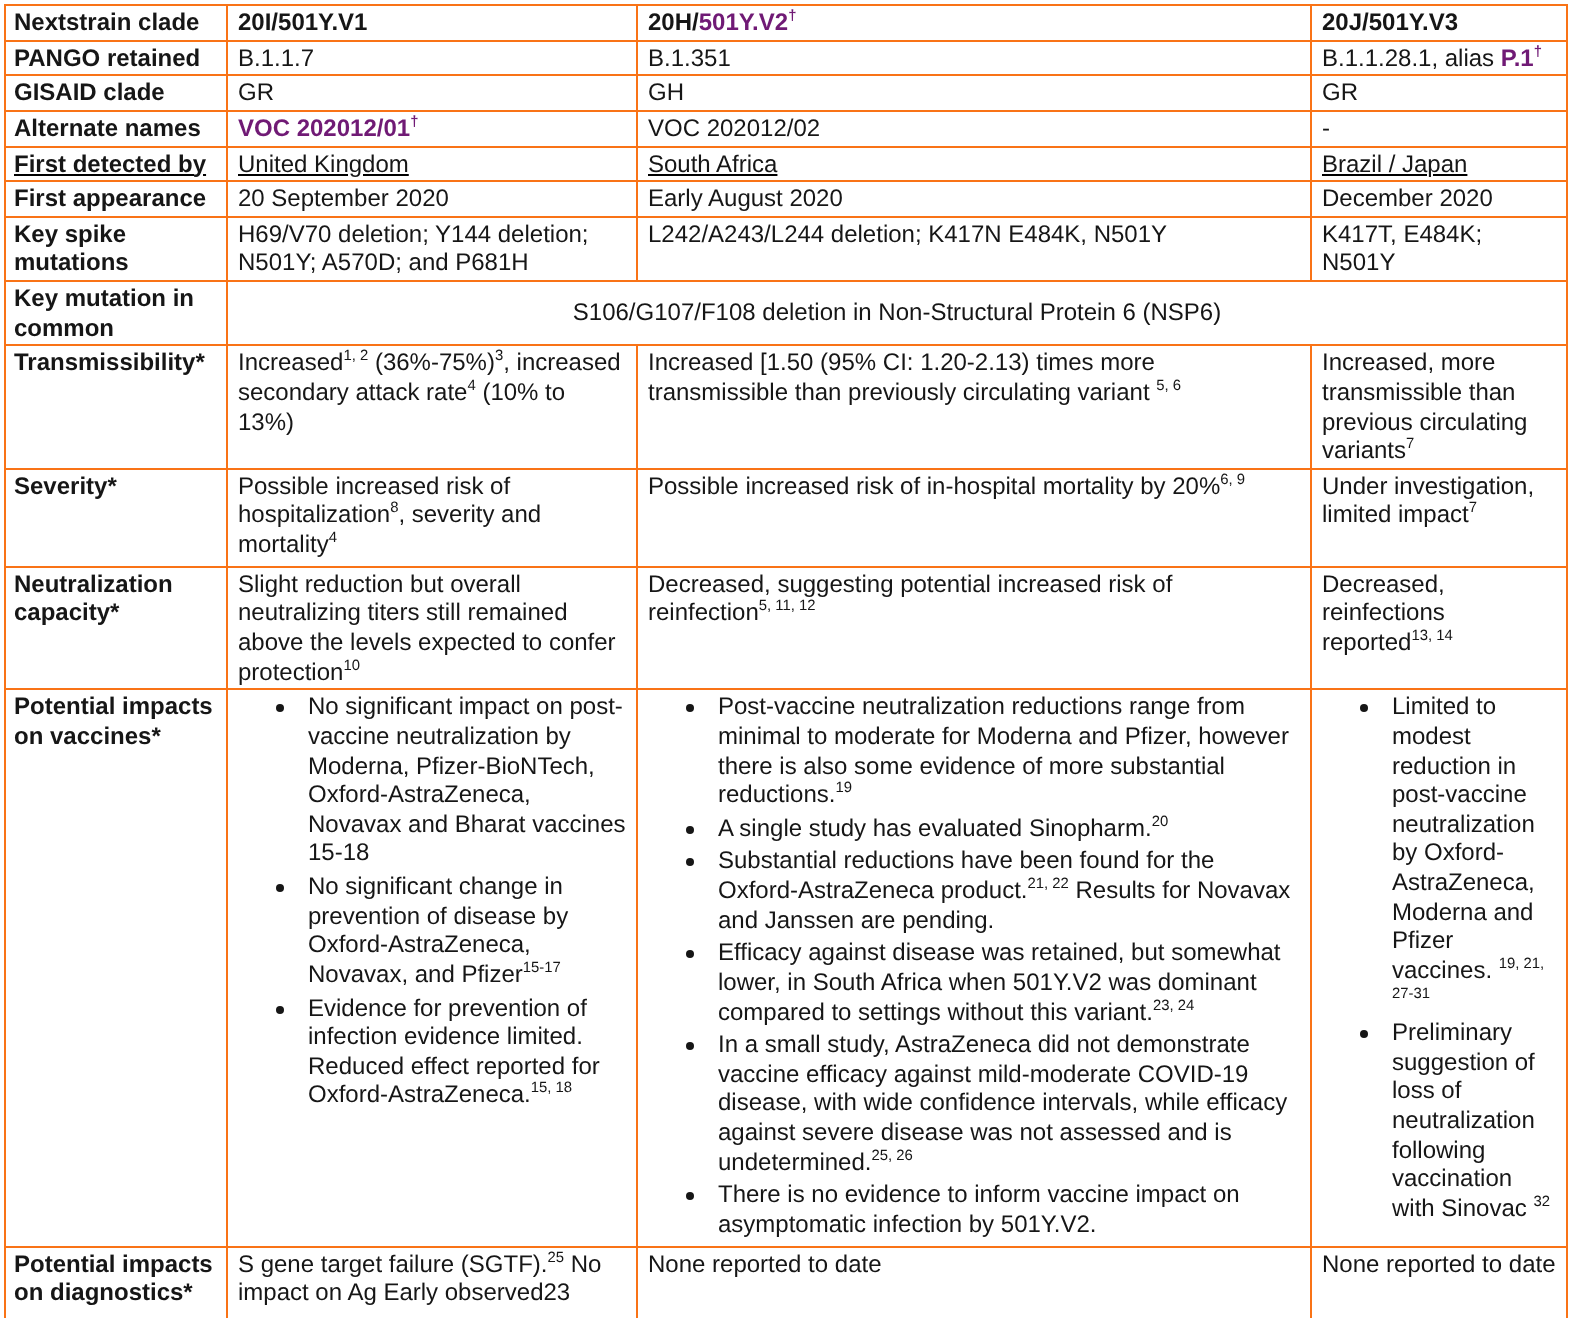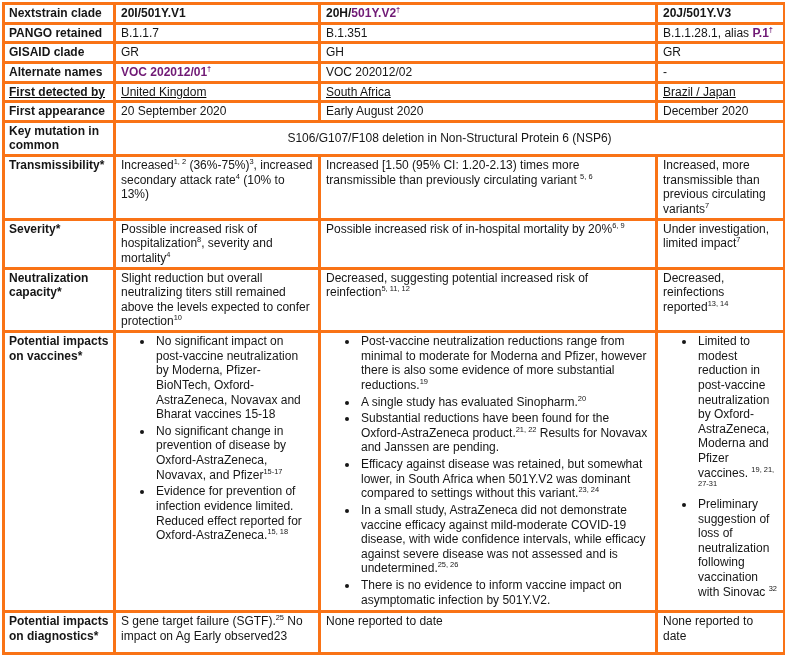--- a/index.html
+++ b/index.html
@@ -9,21 +9,21 @@
     position:relative;overflow:hidden;
   }
   .page{position:absolute;inset:0;background:#fff;}
   table.variant-table{
     position:absolute;left:2px;top:2px;width:781px;
     border-collapse:collapse;table-layout:fixed;
     border:1px solid #c2ccd5;
     border-bottom:3px solid #2b2b2b;
   }
   th,td{
-    border:3px solid #f97316;
+    border:1px solid #f97316;
     vertical-align:top;text-align:left;
     padding:1px 5px 1px 5px;
     font-size:12px;line-height:1.22;color:#161616;
     overflow:hidden;word-wrap:break-word;
   }
   th{font-weight:bold;padding:1px 3px 1px 4px;font-size:12px;}
   sup{font-size:0.62em;line-height:0;vertical-align:super;letter-spacing:0;}
   .link{color:#701a75;font-weight:bold;text-decoration:none;cursor:pointer;}
   .bold{font-weight:bold;}
   td.span-cell{text-align:center;vertical-align:middle;}
@@ -71,20 +71,26 @@
           <td><span>United Kingdom</span></td>
           <td><span>South Africa</span></td>
           <td><span>Brazil / Japan</span></td>
         </tr>
         <tr style="height: 17px;">
           <th>First appearance</th>
           <td><span>20 September 2020</span></td>
           <td><span>Early August 2020</span></td>
           <td><span>December 2020</span></td>
         </tr>
+        <tr style="height: 26px;">
+          <th>Key spike mutations</th>
+          <td><span>H69/V70 deletion; Y144 deletion; N501Y; A570D;  and P681H</span></td>
+          <td><span>L242/A243/L244 deletion; K417N E484K, N501Y</span></td>
+          <td><span>K417T, E484K; N501Y</span></td>
+        </tr>
         <tr style="height: 27px;">
           <th>Key mutation in common</th>
           <td colspan="3" class="span-cell"><span>S106/G107/F108 deletion in Non-Structural Protein 6 (NSP6)</span></td>
         </tr>
         <tr style="height: 52px;">
           <th>Transmissibility*</th>
           <td><span>Increased</span><sup>1, 2</sup><span> (36%-75%)</span><sup>3</sup><span>, increased secondary attack rate</span><sup>4</sup><span> (10% to 13%)</span></td>
           <td><span>Increased [1.50 (95% CI: 1.20-2.13) times more transmissible than previously circulating variant </span><sup>5, 6</sup></td>
           <td><span>Increased, more transmissible than previous circulating variants</span><sup>7</sup></td>
         </tr>

